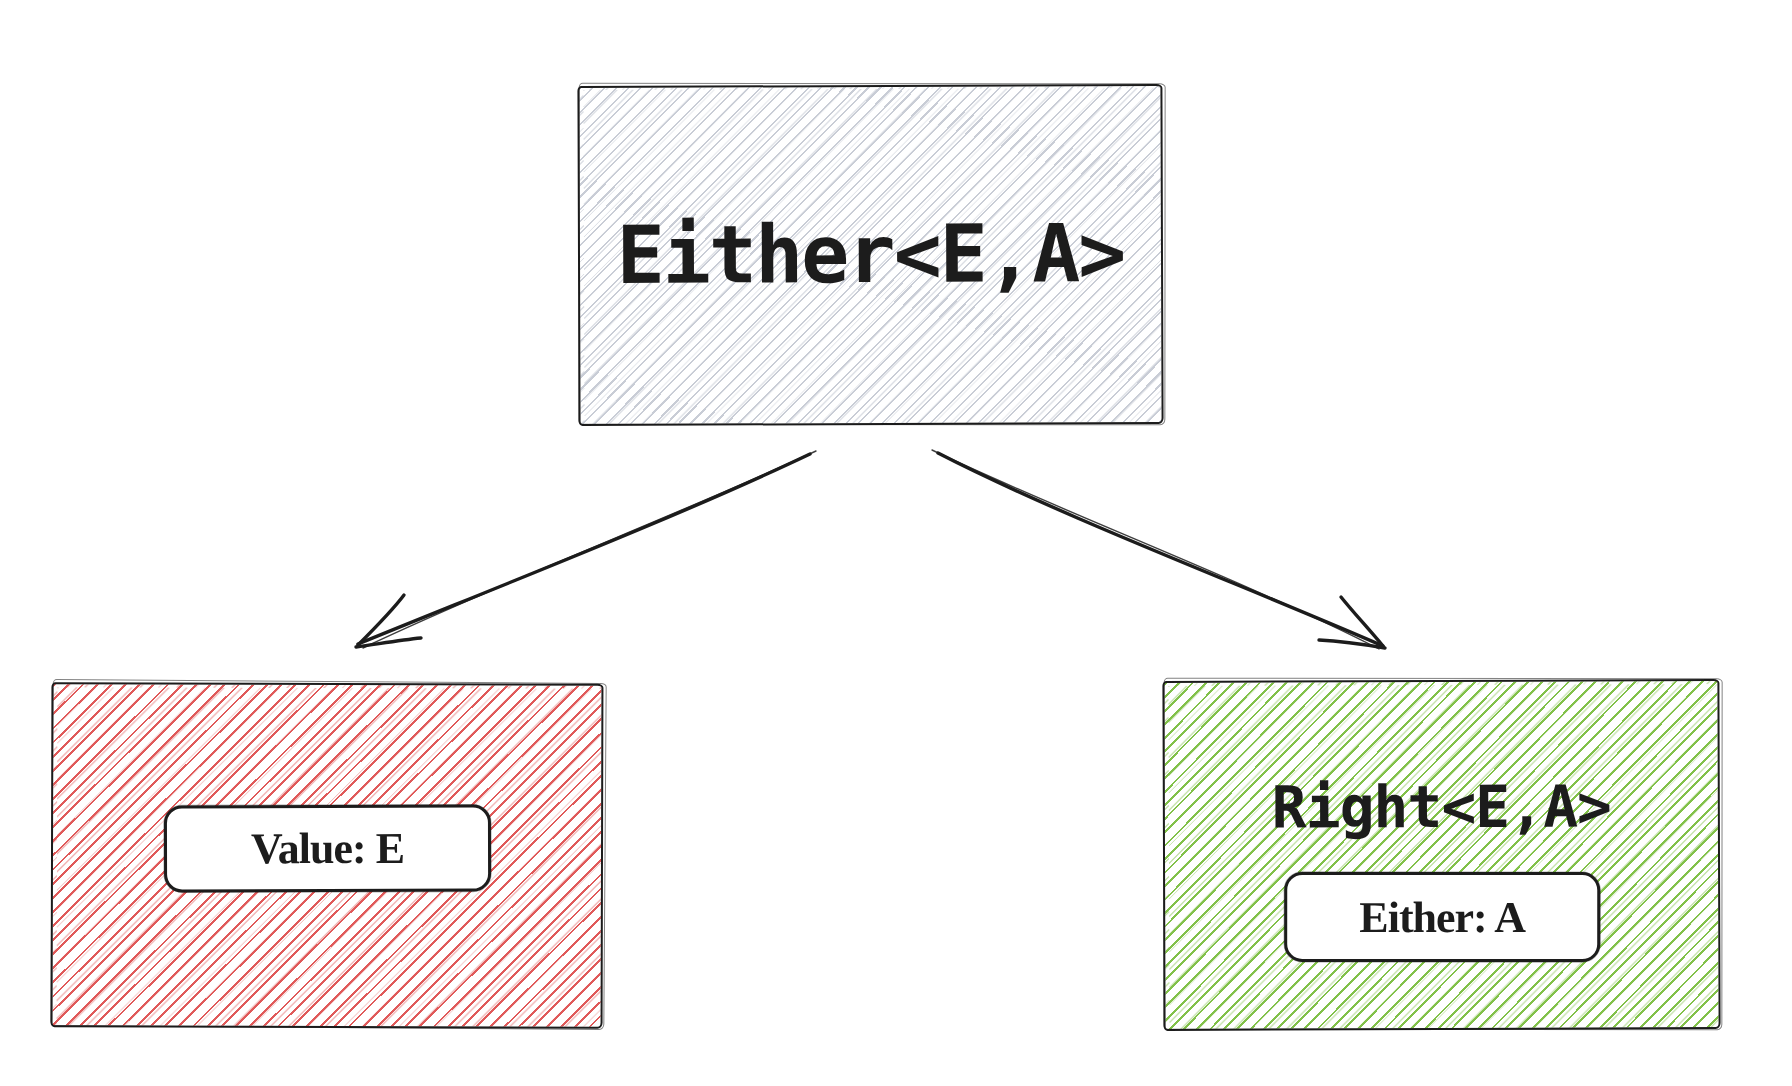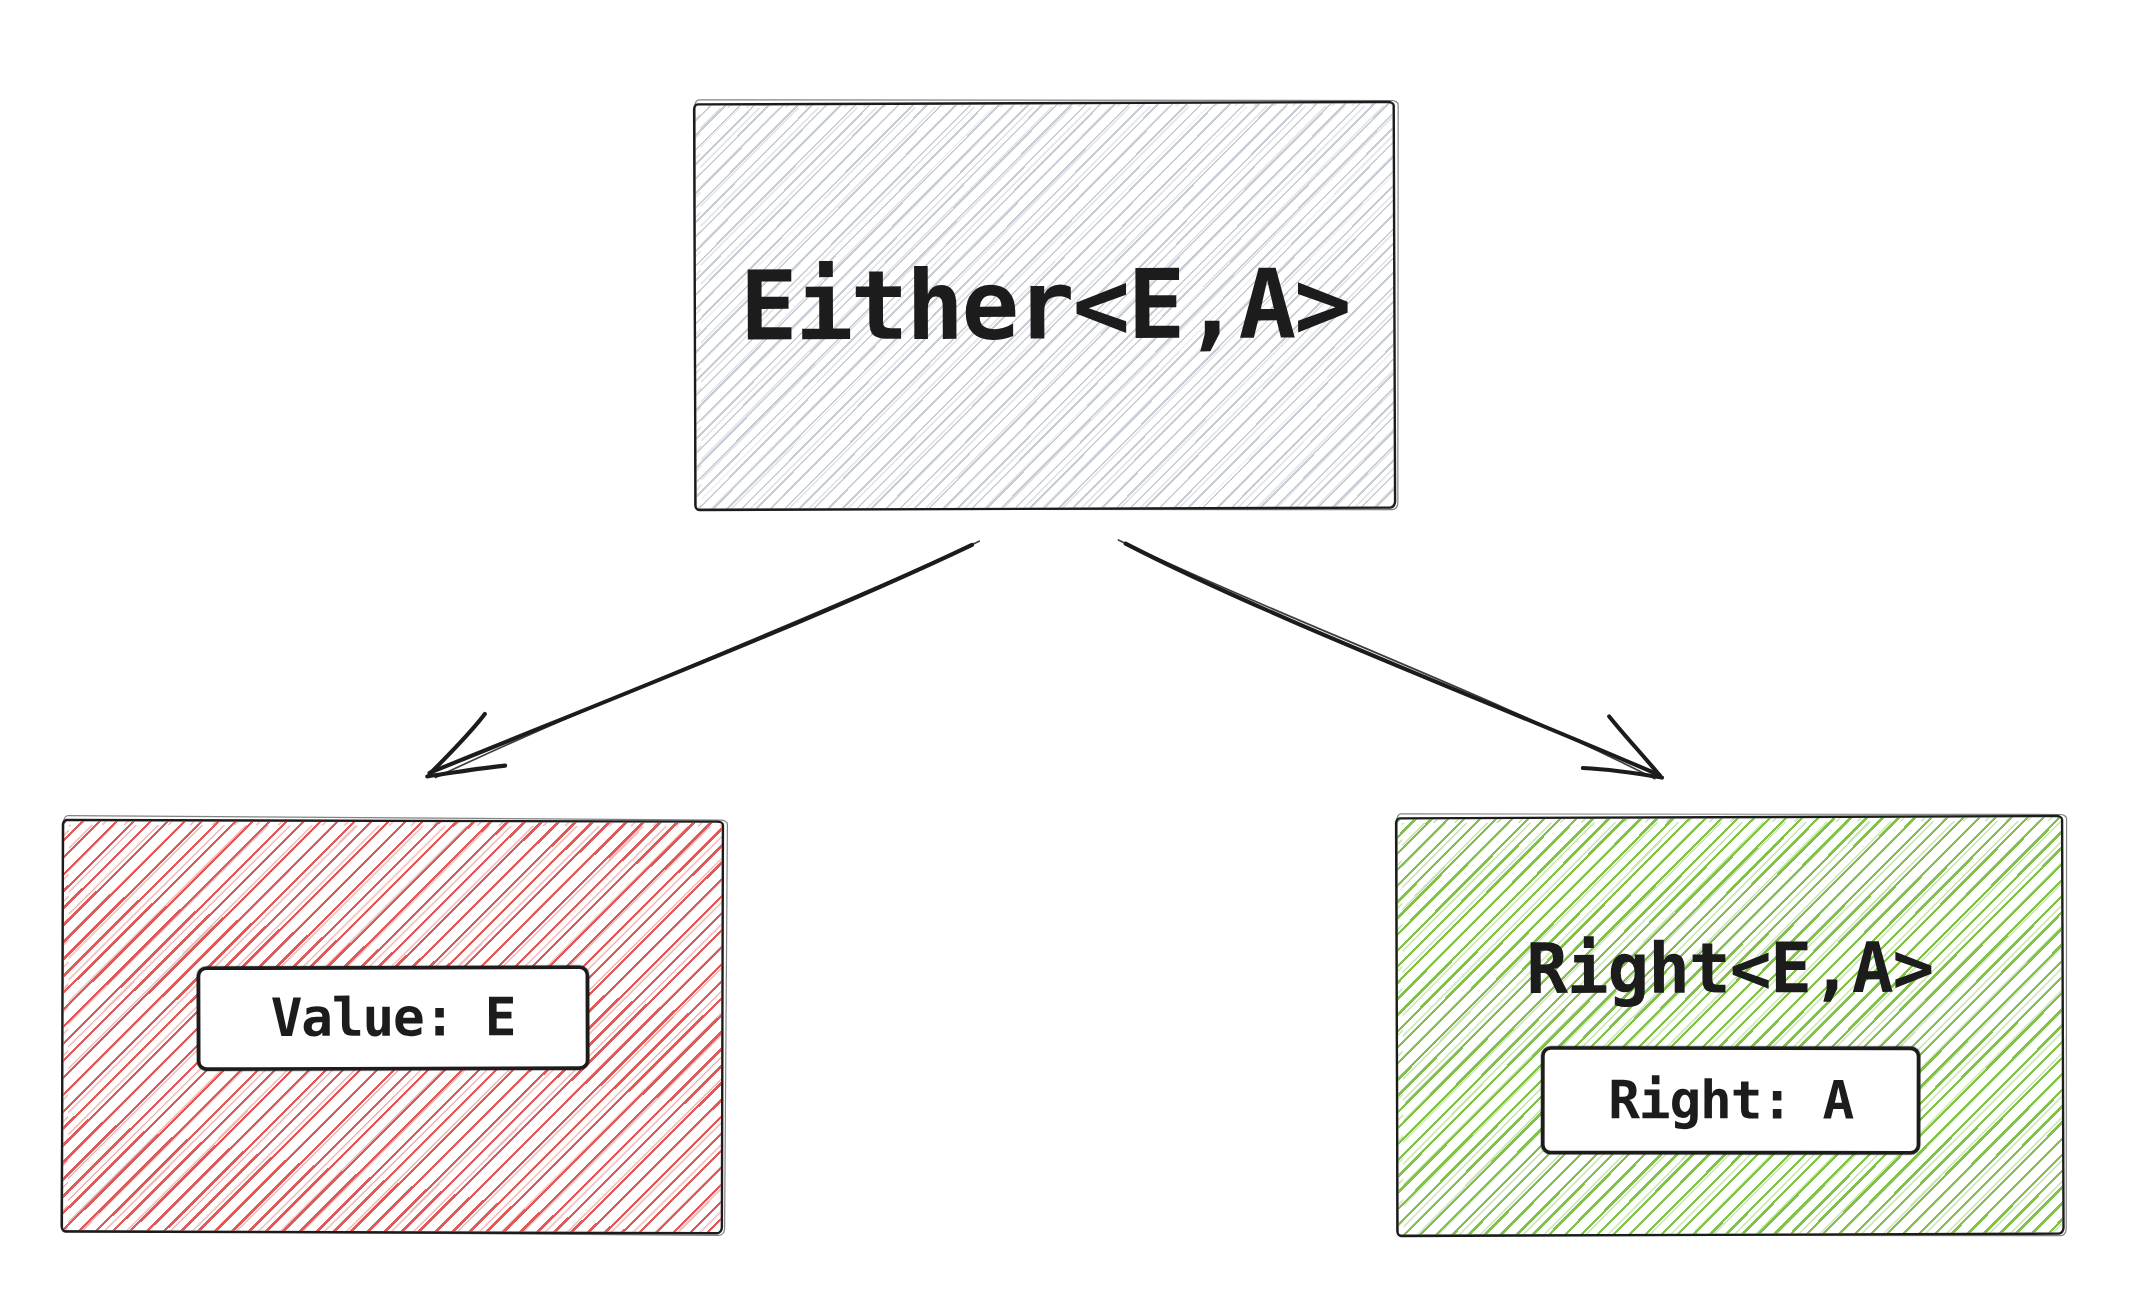--- a/index.html
+++ b/index.html
@@ -70,24 +70,25 @@
     line-height:60px;
     letter-spacing:-1px;
   }
   .node-either .node-label{
     font-size:80px;line-height:84px;letter-spacing:-2px;
   }
   .node-left .node-label,.node-right .node-label{font-size:58px;}
   .value-pill{
     background:#fff;
     border:3px solid var(--stroke);
-    border-radius:8px;
+    border-radius:18px;
     display:flex;align-items:center;justify-content:center;
     font-weight:700;
     box-shadow:0 0 0 .6px rgba(28,28,28,.35);
+    font-family:Liberation Serif, serif;
   }
   .node-left .value-pill{margin-top:50px;width:327px;height:87px;transform:rotate(-.3deg);}
   .node-right .value-pill{margin-top:35px;width:316px;height:90px;transform:rotate(.25deg);}
   .value-text{font-size:44px;letter-spacing:-1px;white-space:nowrap;}
 </style>
 </head>
 <body>
 
 <div class="canvas">
 
@@ -112,17 +113,17 @@
 
   <div class="node node-left">
     <div class="value-pill">
       <span class="value-text">Value: E</span>
     </div>
   </div>
 
   <div class="node node-right">
     <span class="node-label">Right&lt;E,A&gt;</span>
     <div class="value-pill">
-      <span class="value-text">Right: A</span>
+      <span class="value-text">Either: A</span>
     </div>
   </div>
 
 </div>
 
 </body></html>

